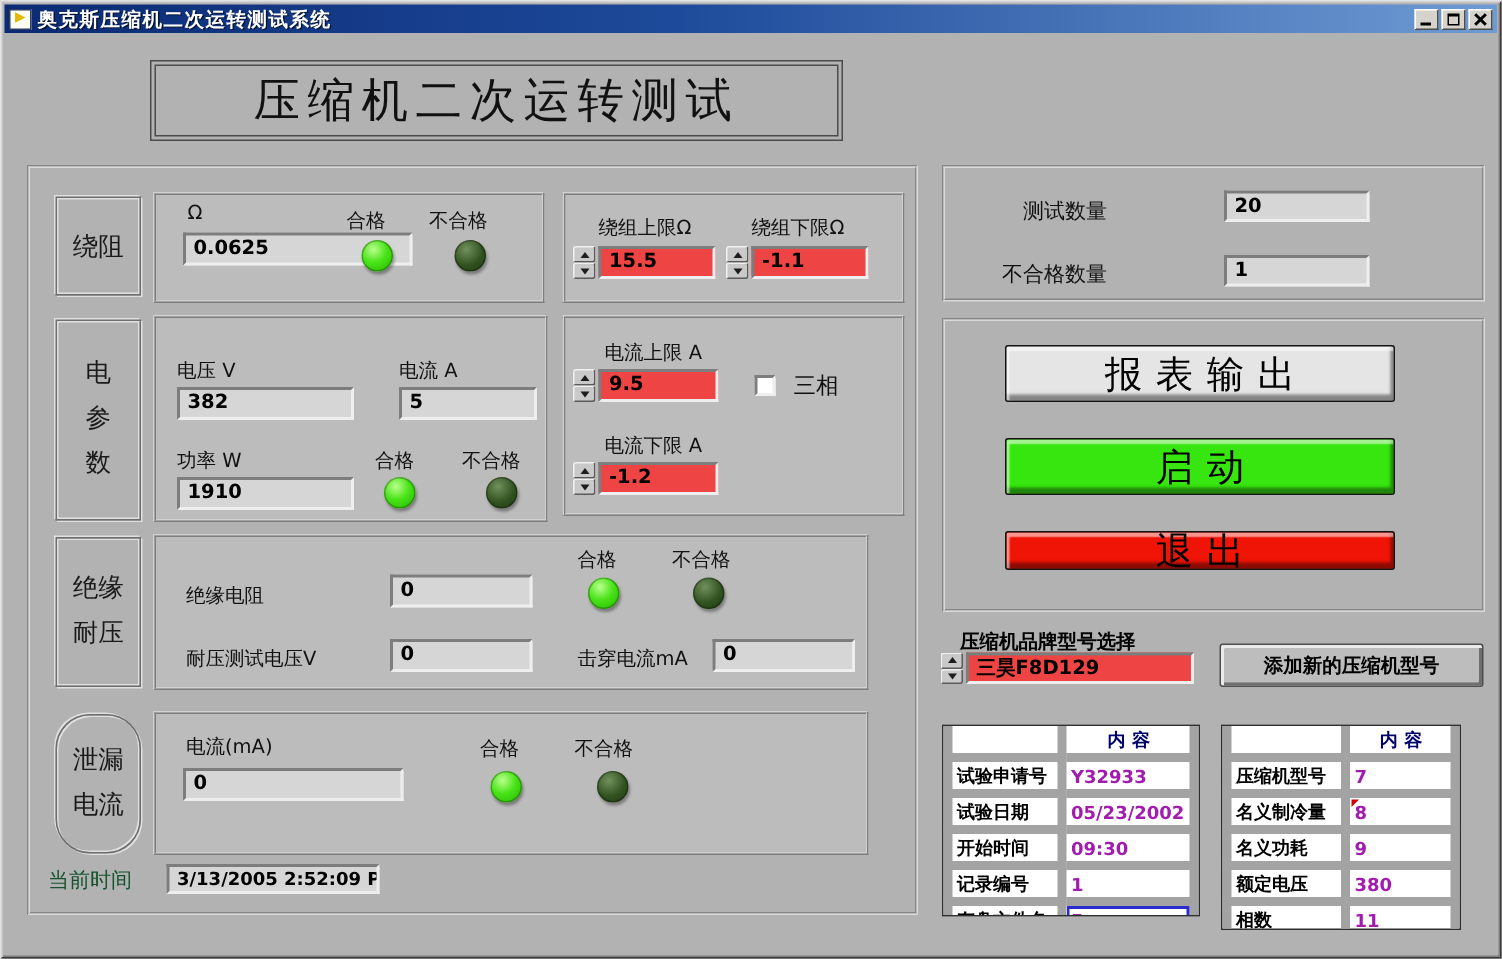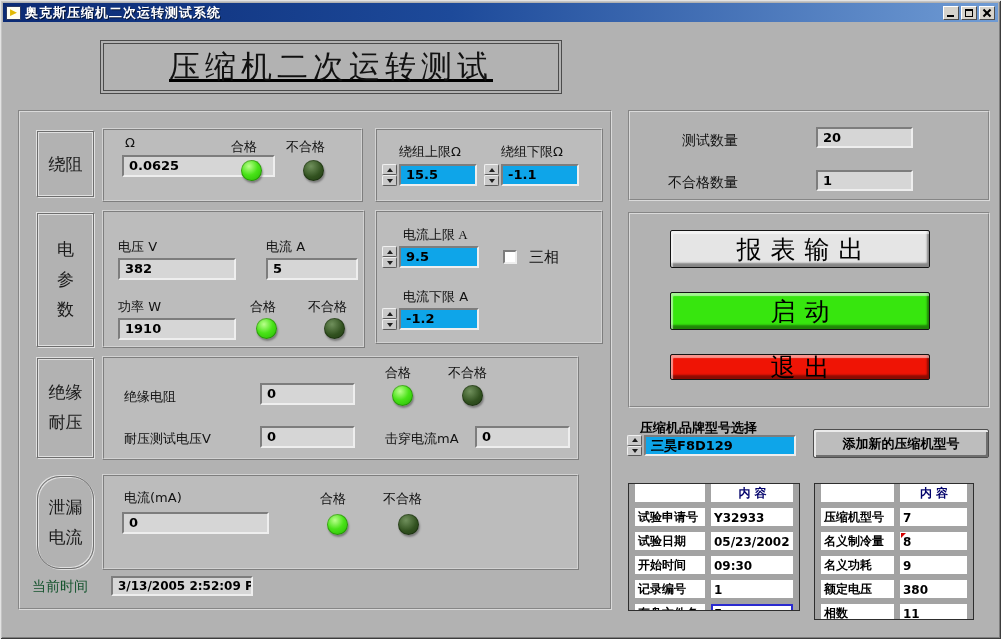--- a/index.html
+++ b/index.html
@@ -39,21 +39,21 @@
   .vwrap { word-break:break-all; line-height:1.75; letter-spacing:0; }
 
   .title-box { border:1px solid #4b4b4b; display:flex; align-items:center; justify-content:center; }
   .title-box::after { content:""; position:absolute; inset:2px; border:1px solid #4b4b4b; }
   .title-box span { font-family:"DejaVu Serif", serif; font-size:31px; color:#111; letter-spacing:5px; }
 
   
   .ind { background:#d6d6d6; border:2px solid; border-color:#7d7d7d #eeeeee #eeeeee #7d7d7d;
     font-weight:bold; font-size:13px; color:#000; padding:1px 0 0 5px; line-height:16px;
     white-space:nowrap; overflow:hidden; }
-  .inp { background:#0ea5e9; border:2px solid; border-color:#7d7d7d #eeeeee #eeeeee #7d7d7d;
+  .inp { background:#ef4444; border:2px solid; border-color:#7d7d7d #eeeeee #eeeeee #7d7d7d;
     font-weight:bold; font-size:13px; color:#000; padding:1px 0 0 5px; line-height:16px;
     white-space:nowrap; overflow:hidden; }
   .flbl { font-size:13px; color:#111; white-space:nowrap; }
 
   
   .led { width:21px; height:21px; border-radius:50%;
     box-shadow:1px 2px 2px rgba(0,0,0,.35), inset 0 0 0 1px rgba(0,0,0,.28); }
   .led.on  { background:radial-gradient(circle at 38% 30%, #baff8c 0%, #49e318 45%, #22b400 100%); }
   .led.off { background:radial-gradient(circle at 38% 30%, #70905c 0%, #31511f 55%, #1f3913 100%); }
 
@@ -82,21 +82,21 @@
     font-weight:bold; font-size:13px; color:#000; cursor:pointer; }
   .bold-lbl { font-weight:bold; font-size:13px; color:#000; white-space:nowrap; }
 
   
   .tblwrap { background:#fff; border:1px solid #2e2e2e; overflow:hidden; }
   table.grid { border-collapse:collapse; width:100%; table-layout:fixed; }
   table.grid td { border:6px solid #a3a3a3; font-size:12px; font-weight:bold; padding:1px 2px 0 3px;
     white-space:nowrap; overflow:hidden; height:20px; }
   table.grid tr.hdr td { height:17px; text-align:center; color:#00006a; border-top:none; }
   td.rl { color:#000; font-size:13px; }
-  td.rv { color:#000000; position:relative;margin-left:28px; }
+  td.rv { color:#a21caf; position:relative;margin-left:28px; }
   td.rv.sel { box-shadow: inset 0 0 0 2px #2b2bd0; }
   td.rv.mark::before { content:""; position:absolute; left:1px; top:1px;
     border-top:5px solid #d40000; border-right:5px solid transparent; }
   td:first-child { border-left:none; }
   td:last-child { border-right:none; }
 </style>
 </head>
 <body>
 
 <div class="window">
@@ -113,21 +113,21 @@
         </span>
       <span class="wbtn">
           <span class="g-x1"></span>
           <span class="g-x2"></span>
         </span>
     </span>
   </div>
 
   <div class="client">
 
-    <div class="abs title-box" style="left:97px;top:18px;width:462px;height:54px;text-decoration:underline;">
+    <div class="abs title-box" style="left:97px;top:18px;width:462px;height:54px;">
       <span>压缩机二次运转测试</span>
     </div>
 
     <div class="abs etched" style="left:15px;top:88px;width:594px;height:500px;">
 
       <div class="abs lblbox" style="left:17px;top:19px;width:57px;height:66px;">
         <span>绕阻</span>
       </div>
       <div class="abs panel" style="left:82px;top:16px;width:261px;height:74px;">
         <div class="abs flbl" style="left:21px;top:5px;">Ω</div>
@@ -161,21 +161,21 @@
         <div class="abs flbl" style="left:162px;top:26px;">电流 A</div>
         <div class="abs ind" style="left:162px;top:46px;width:92px;height:22px;">5</div>
         <div class="abs flbl" style="left:14px;top:86px;">功率 W</div>
         <div class="abs ind" style="left:14px;top:106px;width:118px;height:22px;">1910</div>
         <div class="abs flbl" style="left:146px;top:86px;">合格</div>
         <div class="abs led on" style="left:152px;top:106px;"></div>
         <div class="abs flbl" style="left:204px;top:86px;">不合格</div>
         <div class="abs led off" style="left:220px;top:106px;"></div>
       </div>
       <div class="abs panel" style="left:355px;top:98px;width:228px;height:134px;">
-        <div class="abs flbl" style="left:26px;top:14px;font-family:Liberation Serif, serif;">电流上限 A</div>
+        <div class="abs flbl" style="left:26px;top:14px;">电流上限 A</div>
         <div class="abs spin" style="left:5px;top:34px;">
           <div class="up"></div>
           <div class="dn"></div>
         </div>
         <div class="abs inp" style="left:22px;top:34px;width:80px;height:22px;">9.5</div>
         <div class="abs cb" style="left:126px;top:38px;"></div>
         <div class="abs" style="left:152px;top:36px;font-size:15px;color:#111;">三相</div>
         <div class="abs flbl" style="left:26px;top:76px;">电流下限 A</div>
         <div class="abs spin" style="left:5px;top:96px;">
           <div class="up"></div>

